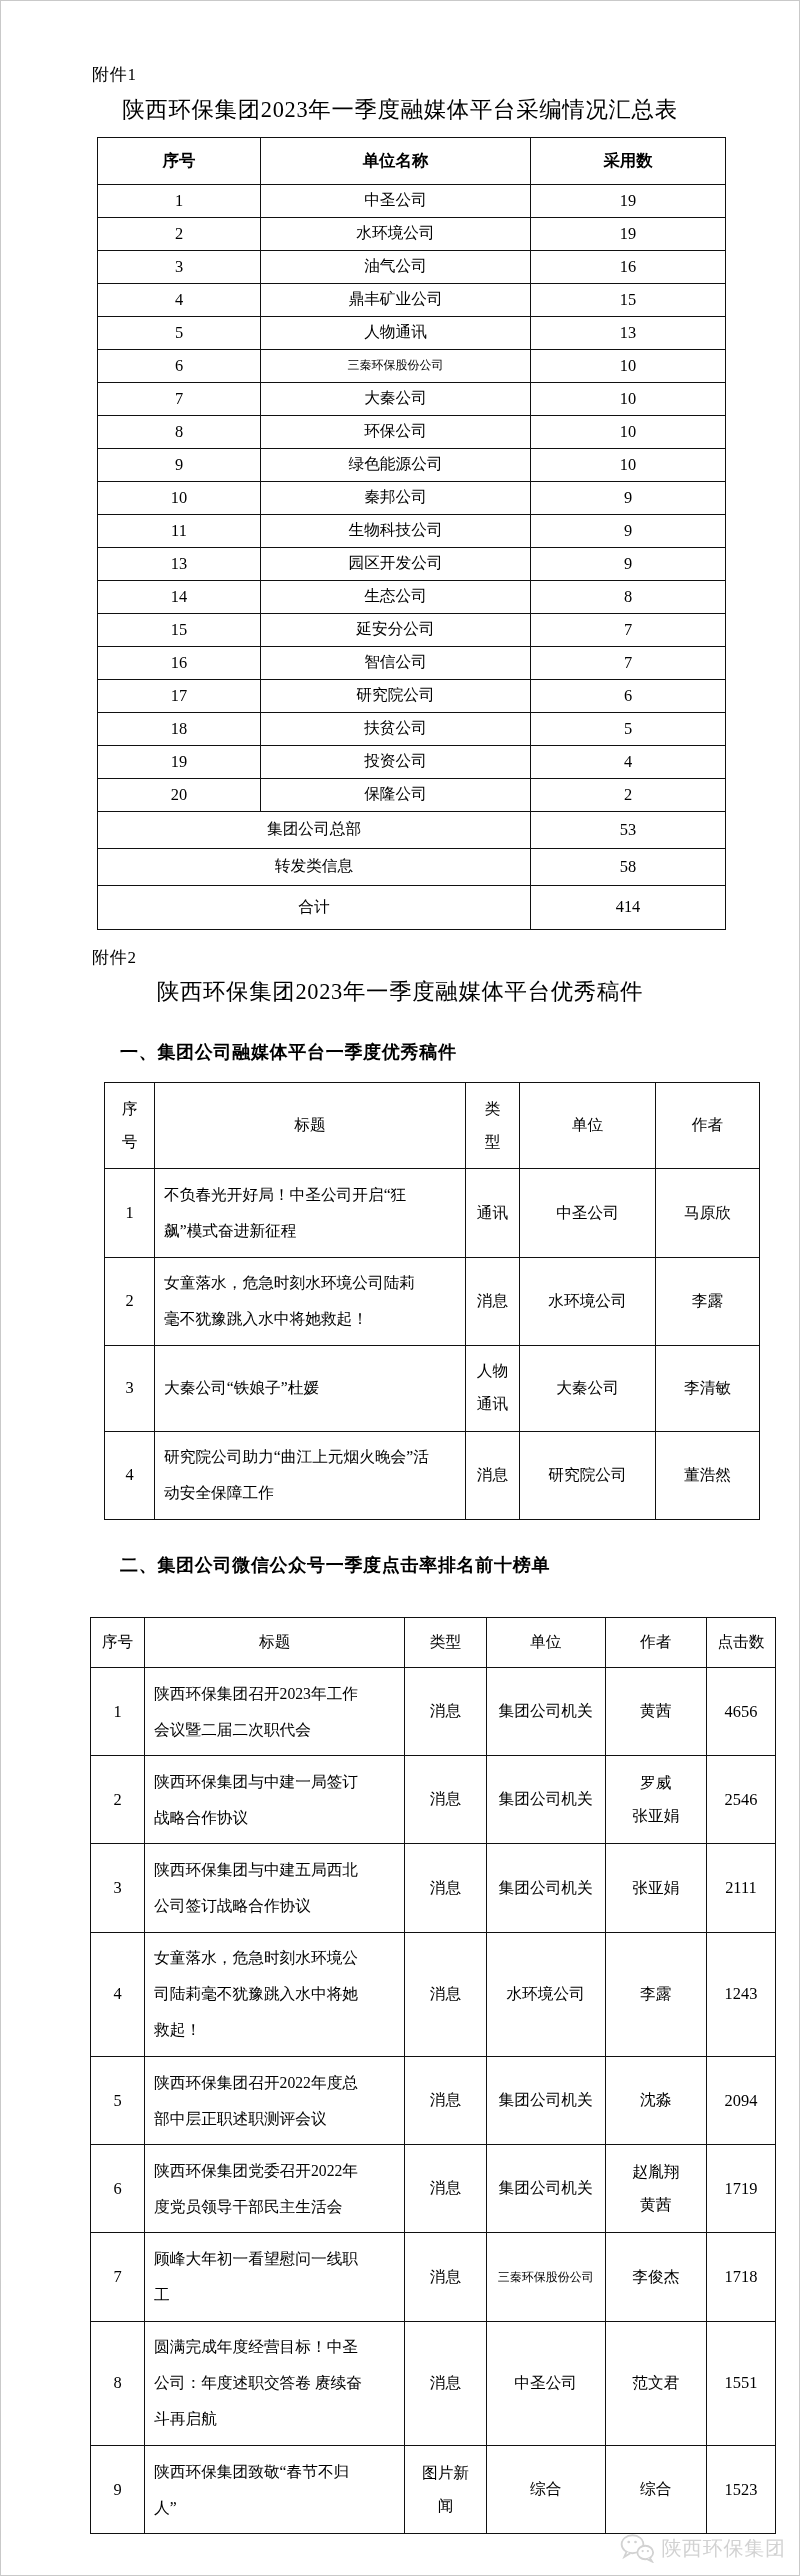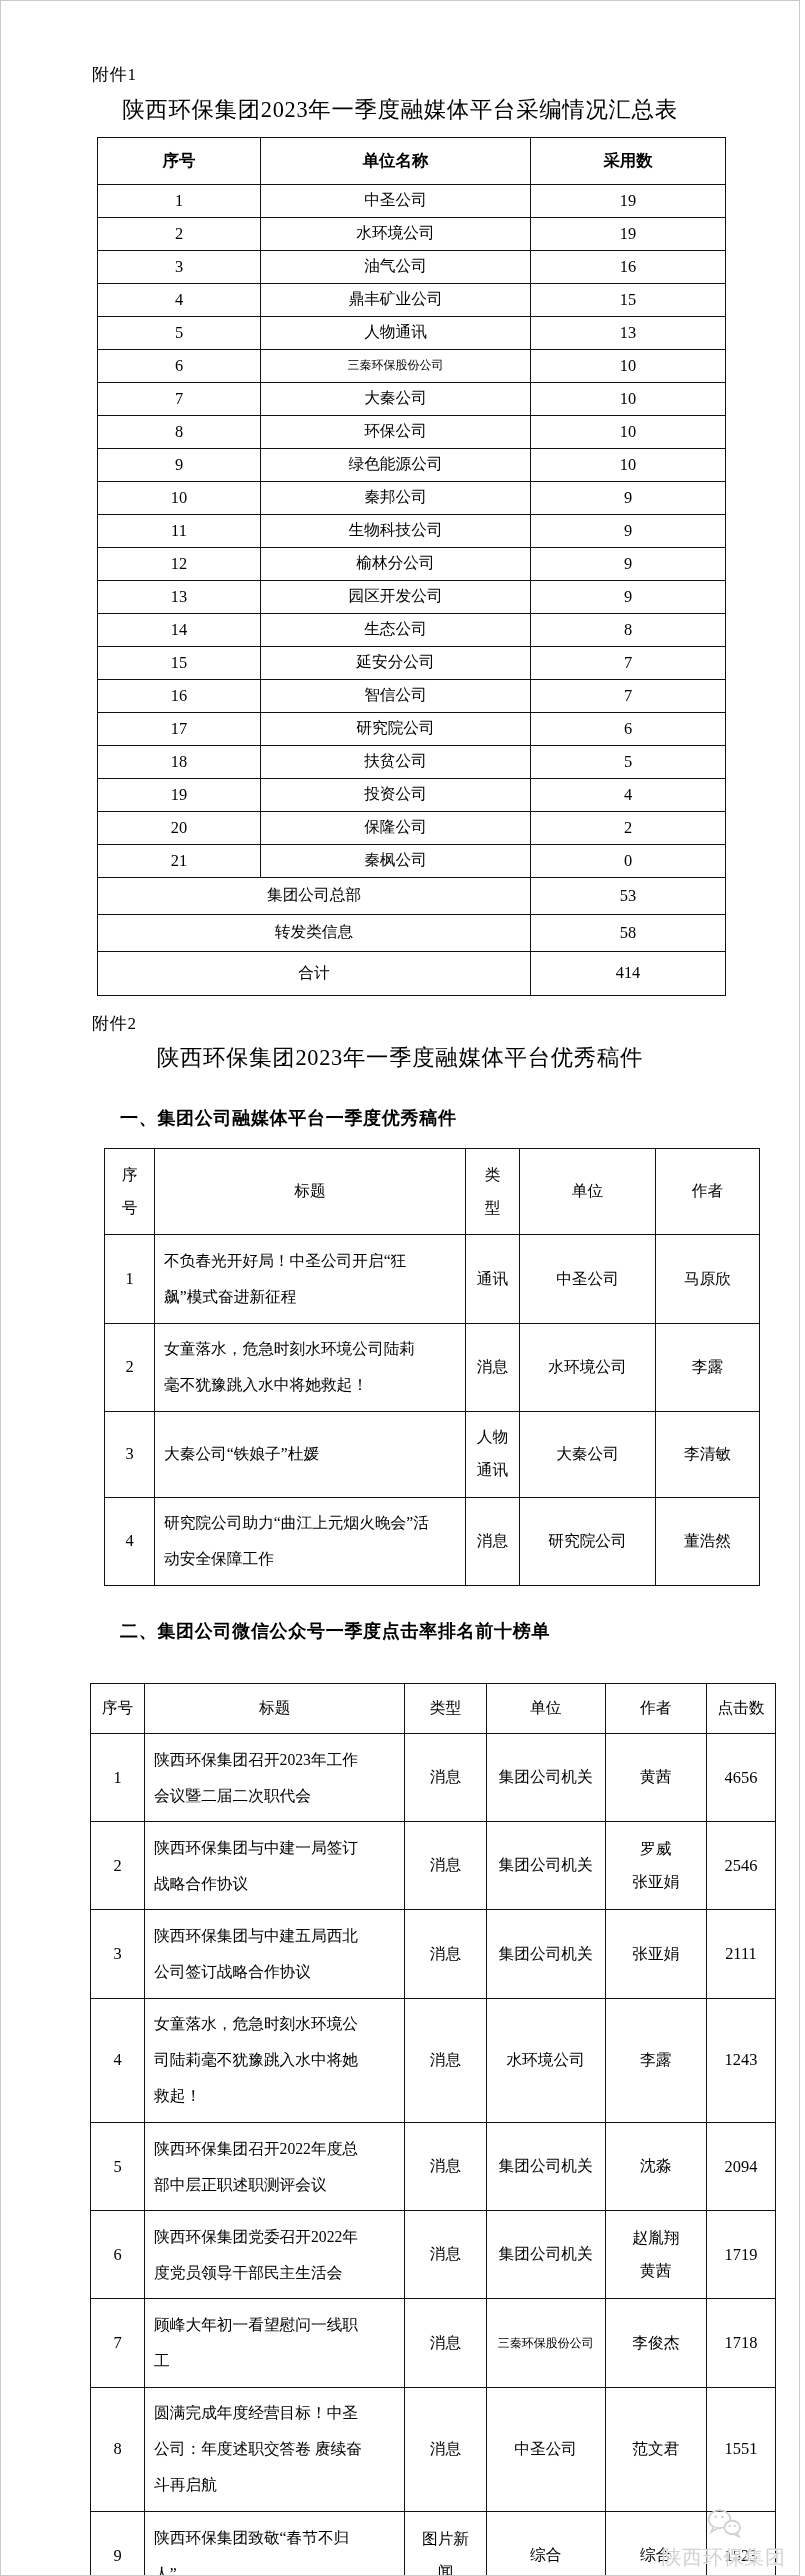--- a/index.html
+++ b/index.html
@@ -39,24 +39,24 @@
   td.type  { padding-left:10.4px !important; padding-right:10.4px !important; line-height:2.1; }
   td.author{ white-space:pre-line; line-height:2.1; }
   td.unit.shrink { font-size:12px !important; }
   td.num, td.count, td.clicks { font-size:16.4px; }
   .t2 td.title, .t3 td.title { font-size:15.7px; }
 
   
   .t2 td, .t2 th, .t3 td, .t3 th { border-top-width:1.5px; border-bottom-width:1.5px; }
 
   
-  .watermark { position:absolute; right:13.4px; bottom:4px; display:flex; align-items:center; gap:6px;
+  .watermark { position:absolute; right:13.4px; bottom:12px; display:flex; align-items:center; gap:6px;
     color:#d2d2d2; font-size:20px; letter-spacing:0.7px;
     font-family:"Liberation Sans","DejaVu Sans",sans-serif;
-    text-shadow:0.7px 0.7px 0 #ffffff; user-select:none;flex-direction:column; }
+    text-shadow:0.7px 0.7px 0 #ffffff; user-select:none; }
 </style>
 </head>
 <body>
 
 <div class="page">
 
   <div class="att-label">附件1</div>
   <div class="doc-title">陕西环保集团2023年一季度融媒体平台采编情况汇总表</div>
 
   <table class="doc-table t1">
@@ -122,25 +122,20 @@
           <td class="num">10</td>
           <td class="unit">秦邦公司</td>
           <td class="count">9</td>
         </tr>
         <tr>
           <td class="num">11</td>
           <td class="unit">生物科技公司</td>
           <td class="count">9</td>
         </tr>
         <tr>
-          <td class="num">12</td>
-          <td class="unit">榆林分公司</td>
-          <td class="count">9</td>
-        </tr>
-        <tr>
           <td class="num">13</td>
           <td class="unit">园区开发公司</td>
           <td class="count">9</td>
         </tr>
         <tr>
           <td class="num">14</td>
           <td class="unit">生态公司</td>
           <td class="count">8</td>
         </tr>
         <tr>
@@ -165,25 +160,20 @@
         </tr>
         <tr>
           <td class="num">19</td>
           <td class="unit">投资公司</td>
           <td class="count">4</td>
         </tr>
         <tr>
           <td class="num">20</td>
           <td class="unit">保隆公司</td>
           <td class="count">2</td>
-        </tr>
-        <tr>
-          <td class="num">21</td>
-          <td class="unit">秦枫公司</td>
-          <td class="count">0</td>
         </tr>
       </tbody>
     <tbody class="summary">
         <tr>
           <td class="label" colspan="2">集团公司总部</td>
           <td class="count">53</td>
         </tr>
         <tr>
           <td class="label" colspan="2">转发类信息</td>
           <td class="count">58</td>

